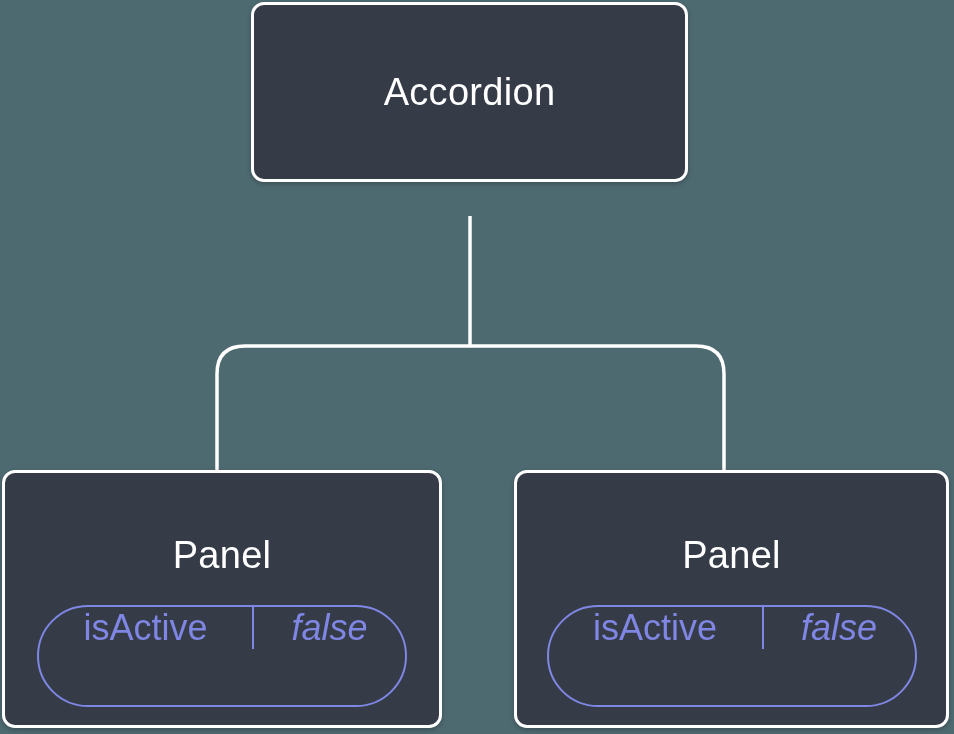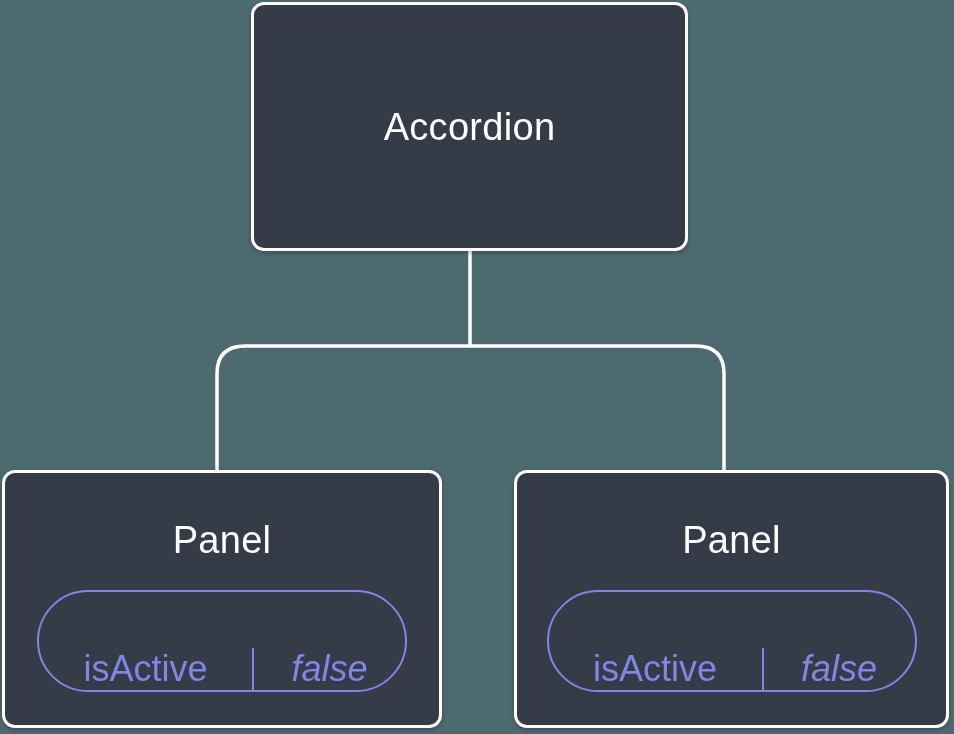--- a/index.html
+++ b/index.html
@@ -35,48 +35,48 @@
     box-shadow: 0 2px 5px rgba(0,0,0,0.25);
     color: var(--node-text, #FFFFFF);
     display: flex;
     align-items: center;
     justify-content: center;
   }
   .node-root {
     left: 251px;
     top: 2px;
     width: 437px;
-    height: 249px;
+    height: 180px;
   }
   .node-panel {
     top: 470px;
     height: 258px;
     flex-direction: column;
     justify-content: flex-start;
-    padding-top: 44px;
+    padding-top: 59px;
   }
   .node-panel-left  { left: 2px;   width: 440px; }
   .node-panel-right { left: 514px; width: 435px; }
   .node-label {
     font-size: 38px;
     font-weight: 500;
     letter-spacing: 0.3px;
     color: var(--node-text, #FFFFFF);
     line-height: 46px;
     white-space: nowrap;
   }
   .state-pill {
     box-sizing: border-box;
     margin-top: 27px;
     width: 370px;
     height: 102px;
     border: 2.5px solid var(--pill-accent, #7F86E3);
     border-radius: 51px;
     display: flex;
-    align-items: flex-end;
+    align-items: flex-start;
     color: var(--pill-accent, #7F86E3);
     font-size: 36px;
     overflow: hidden;
   }
   .pill-cell {
     display: flex;
     align-items: center;
     justify-content: center;
     white-space: nowrap;
   }

